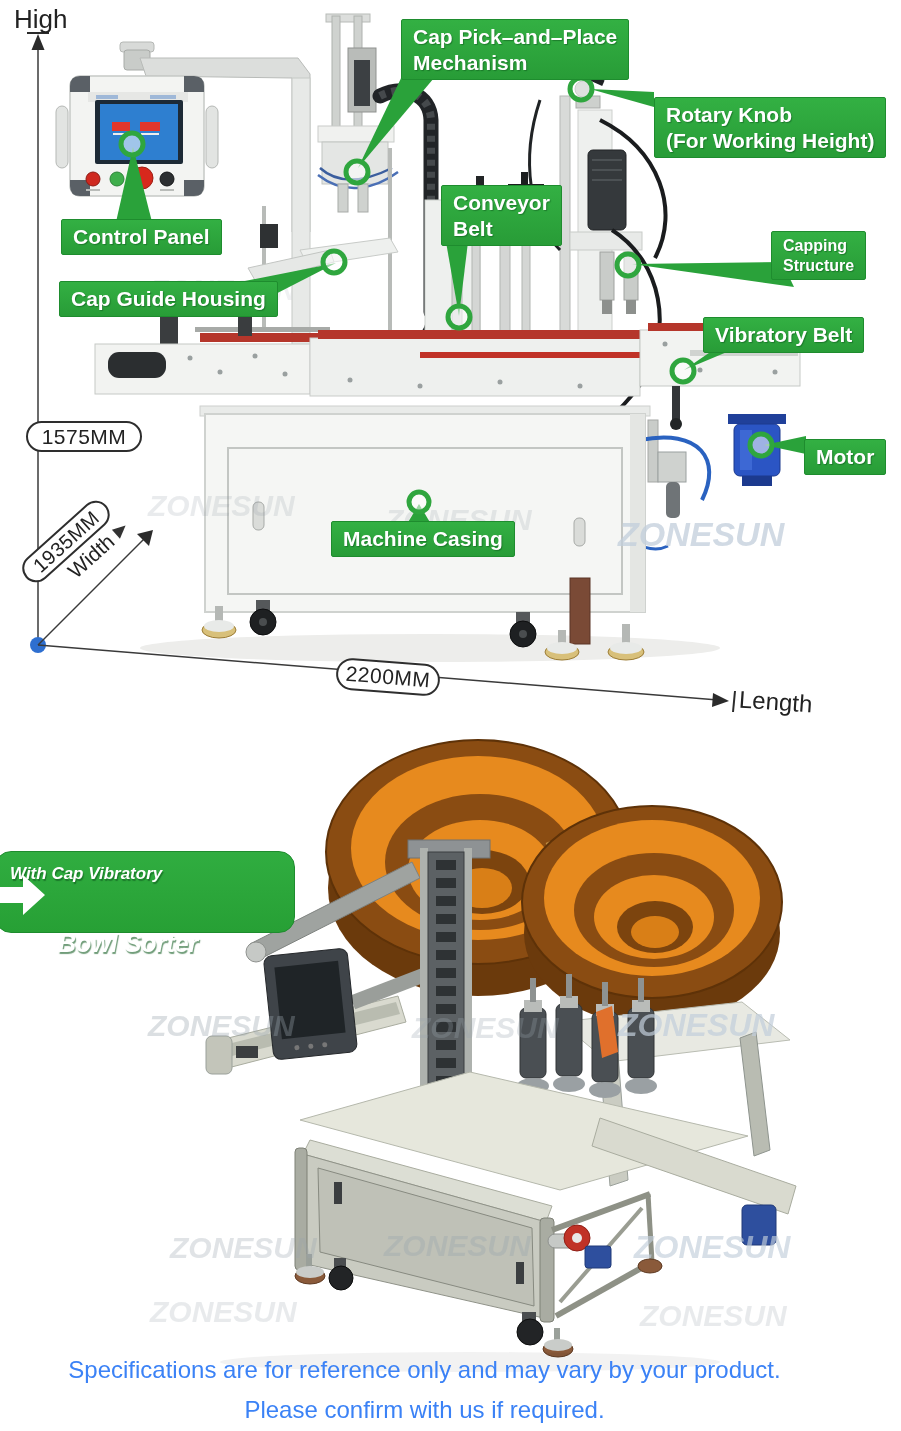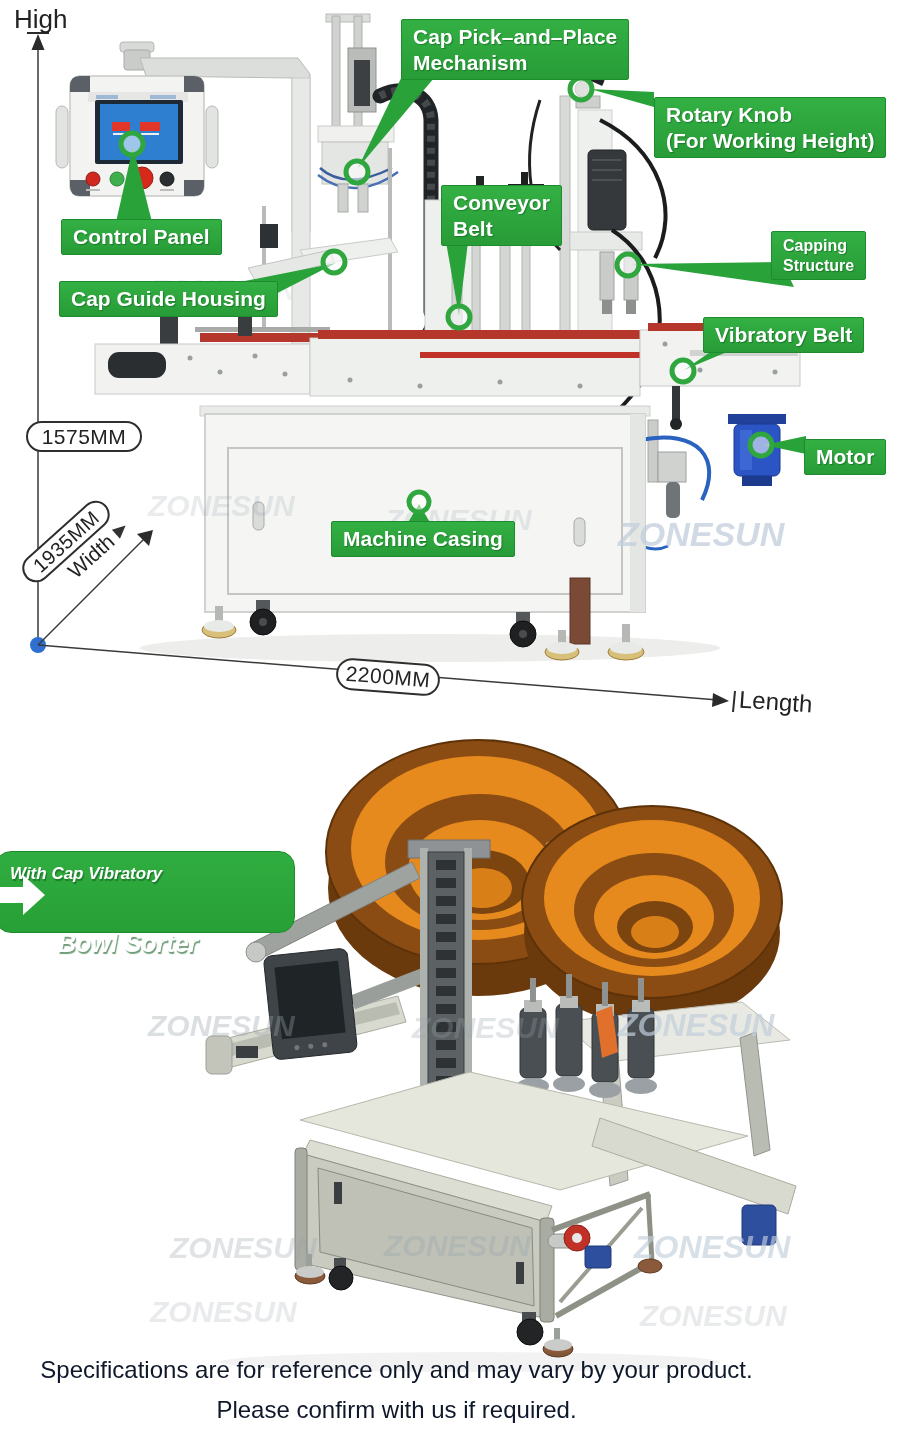--- a/index.html
+++ b/index.html
@@ -37,21 +37,21 @@
                    transform:rotate(-42deg);transform-origin:50% 50%;}
   #width-dim-group .pill{position:relative;width:104px;height:24px;background:#fff;
                    border:2px solid #2e2e2e;border-radius:15px;color:#222;font-size:20px;
                    display:flex;align-items:center;justify-content:center;letter-spacing:.5px;}
   #width-dim-group .wrow{position:absolute;left:36px;top:30px;display:flex;align-items:center;
                    font-size:21px;color:#222;}
   #width-dim-group .warrow{width:0;height:0;border-left:13px solid #333;
                    border-top:6px solid transparent;border-bottom:6px solid transparent;margin-left:6px;}
 
   #footer-line1,#footer-line2{position:absolute;left:0;width:793px;text-align:center;
-                   color:#0f172a;font-size:24px;z-index:30;}
+                   color:#3b82f6;font-size:24px;z-index:30;padding-left:28px;}
   #footer-line1{top:1356px;}
   #footer-line2{top:1396px;}
 </style>
 </head>
 <body>
 
 <div id="page">
 
   <svg class="layer" width="901" height="1431" viewBox="0 0 901 1431" style="z-index:1">
 

